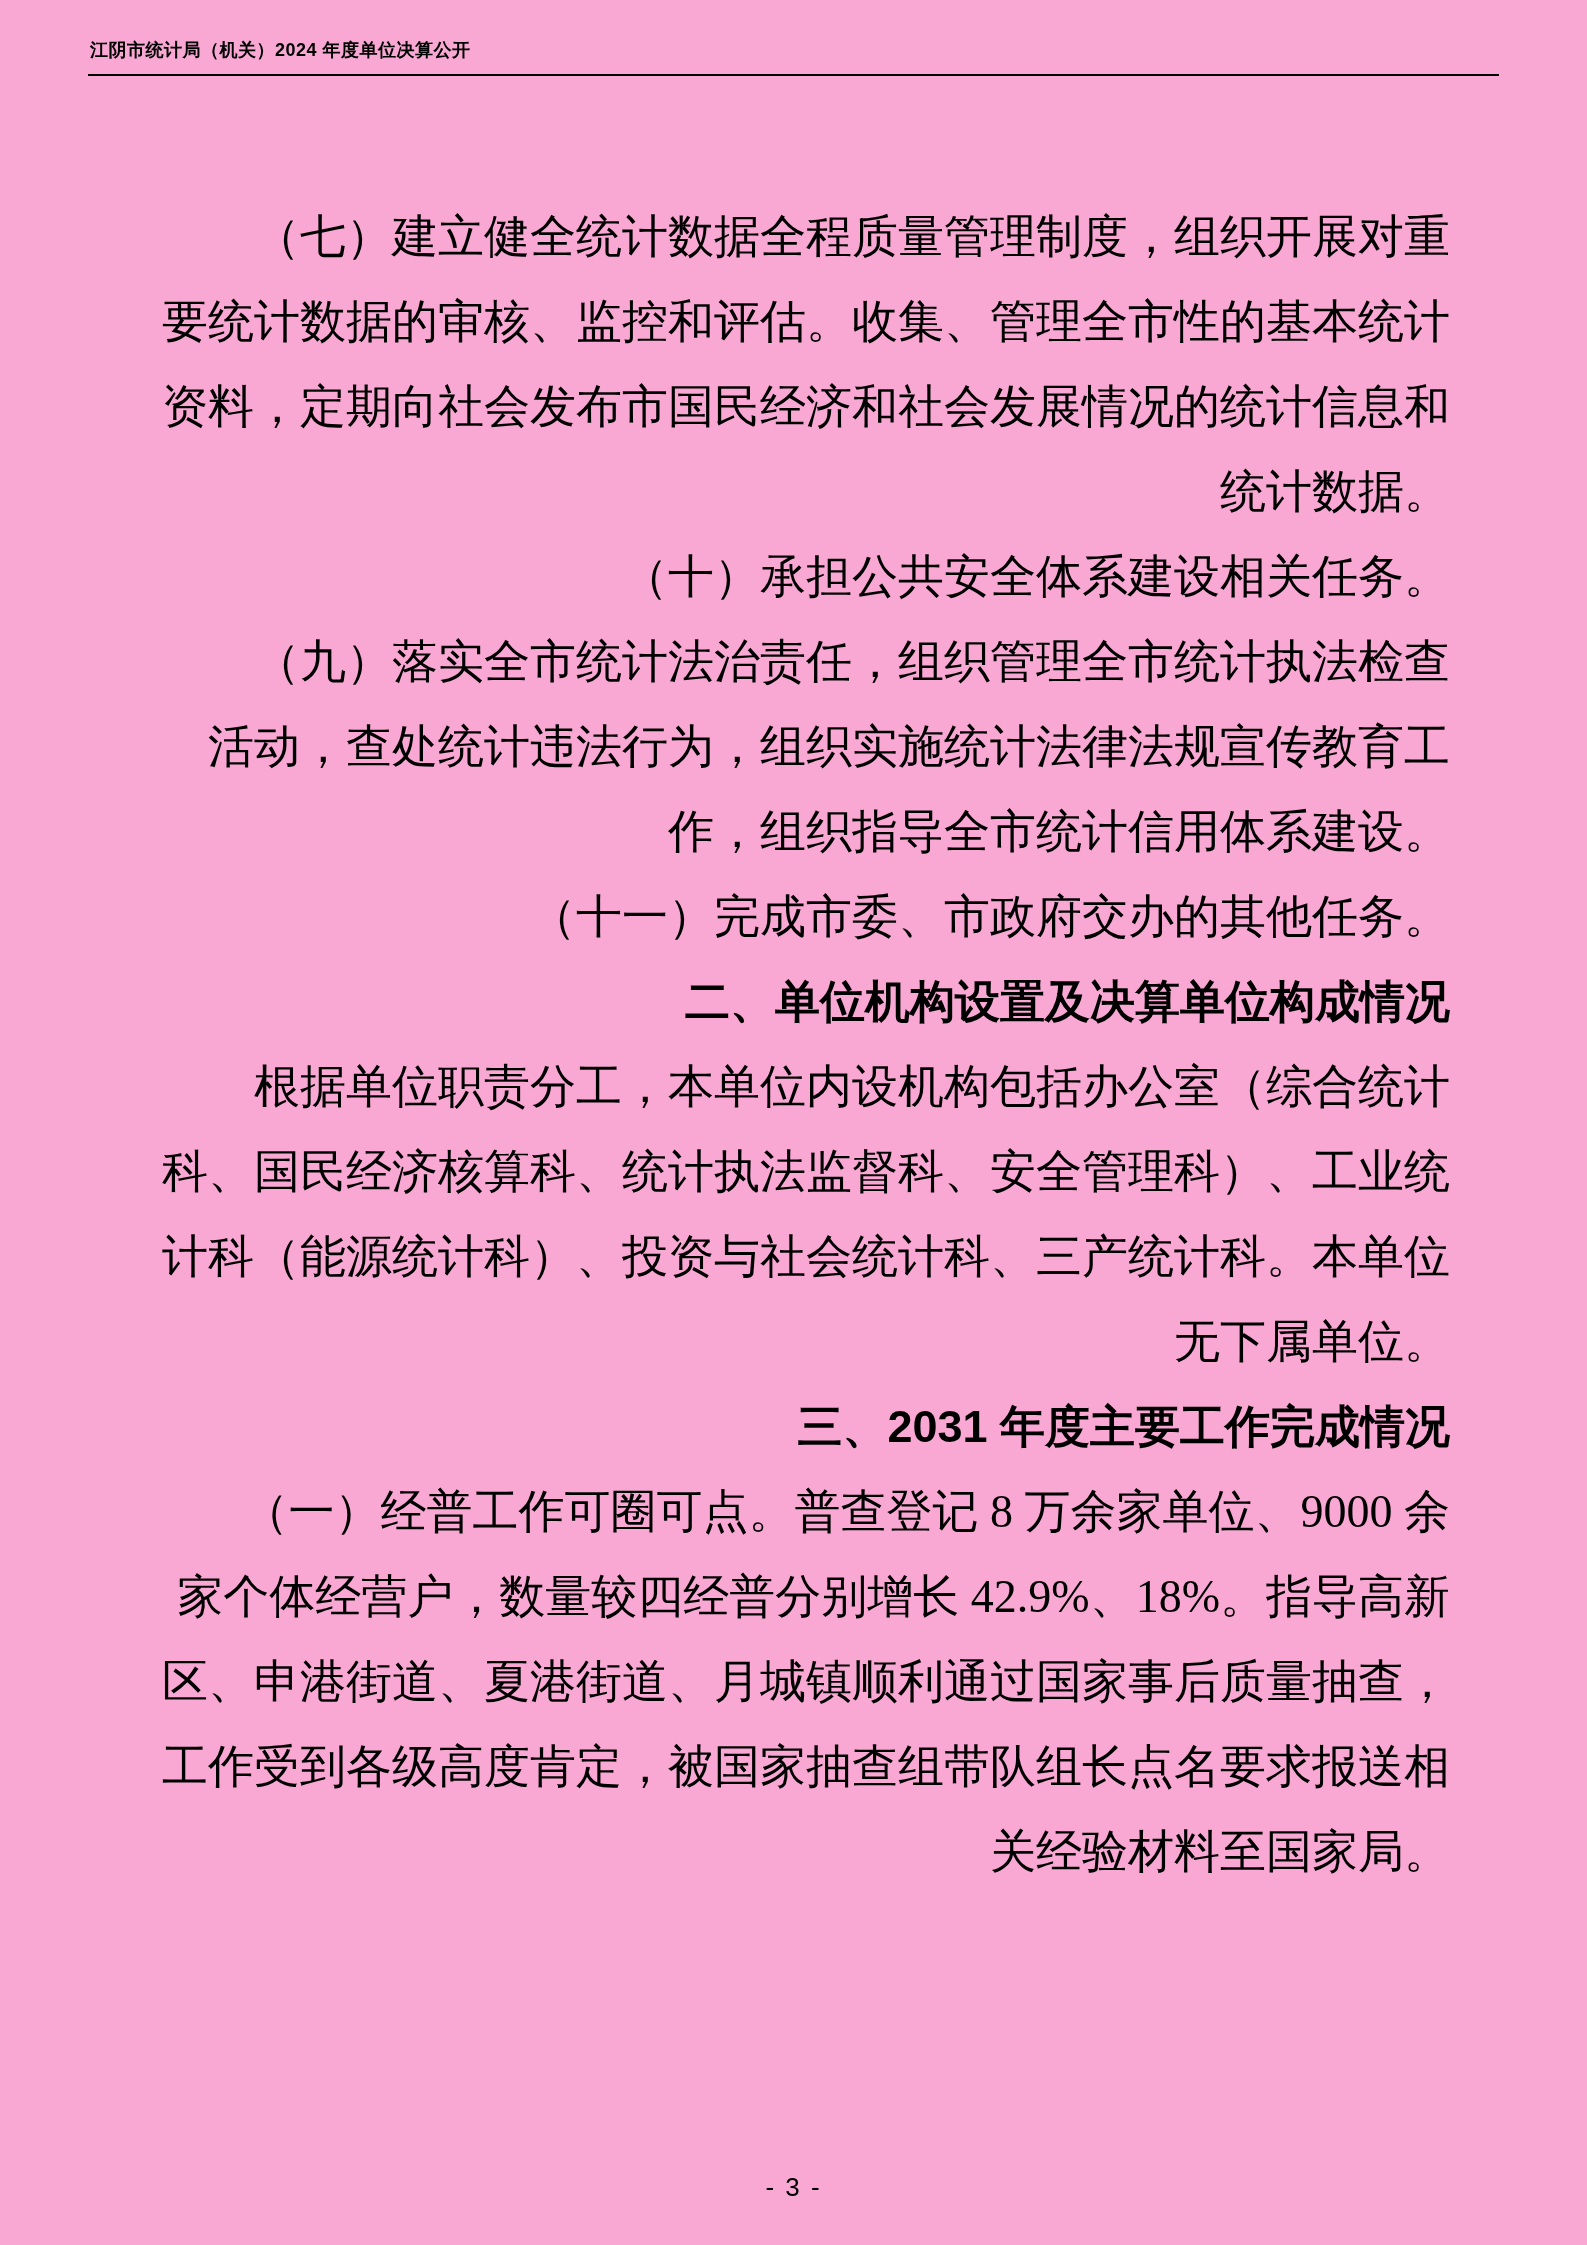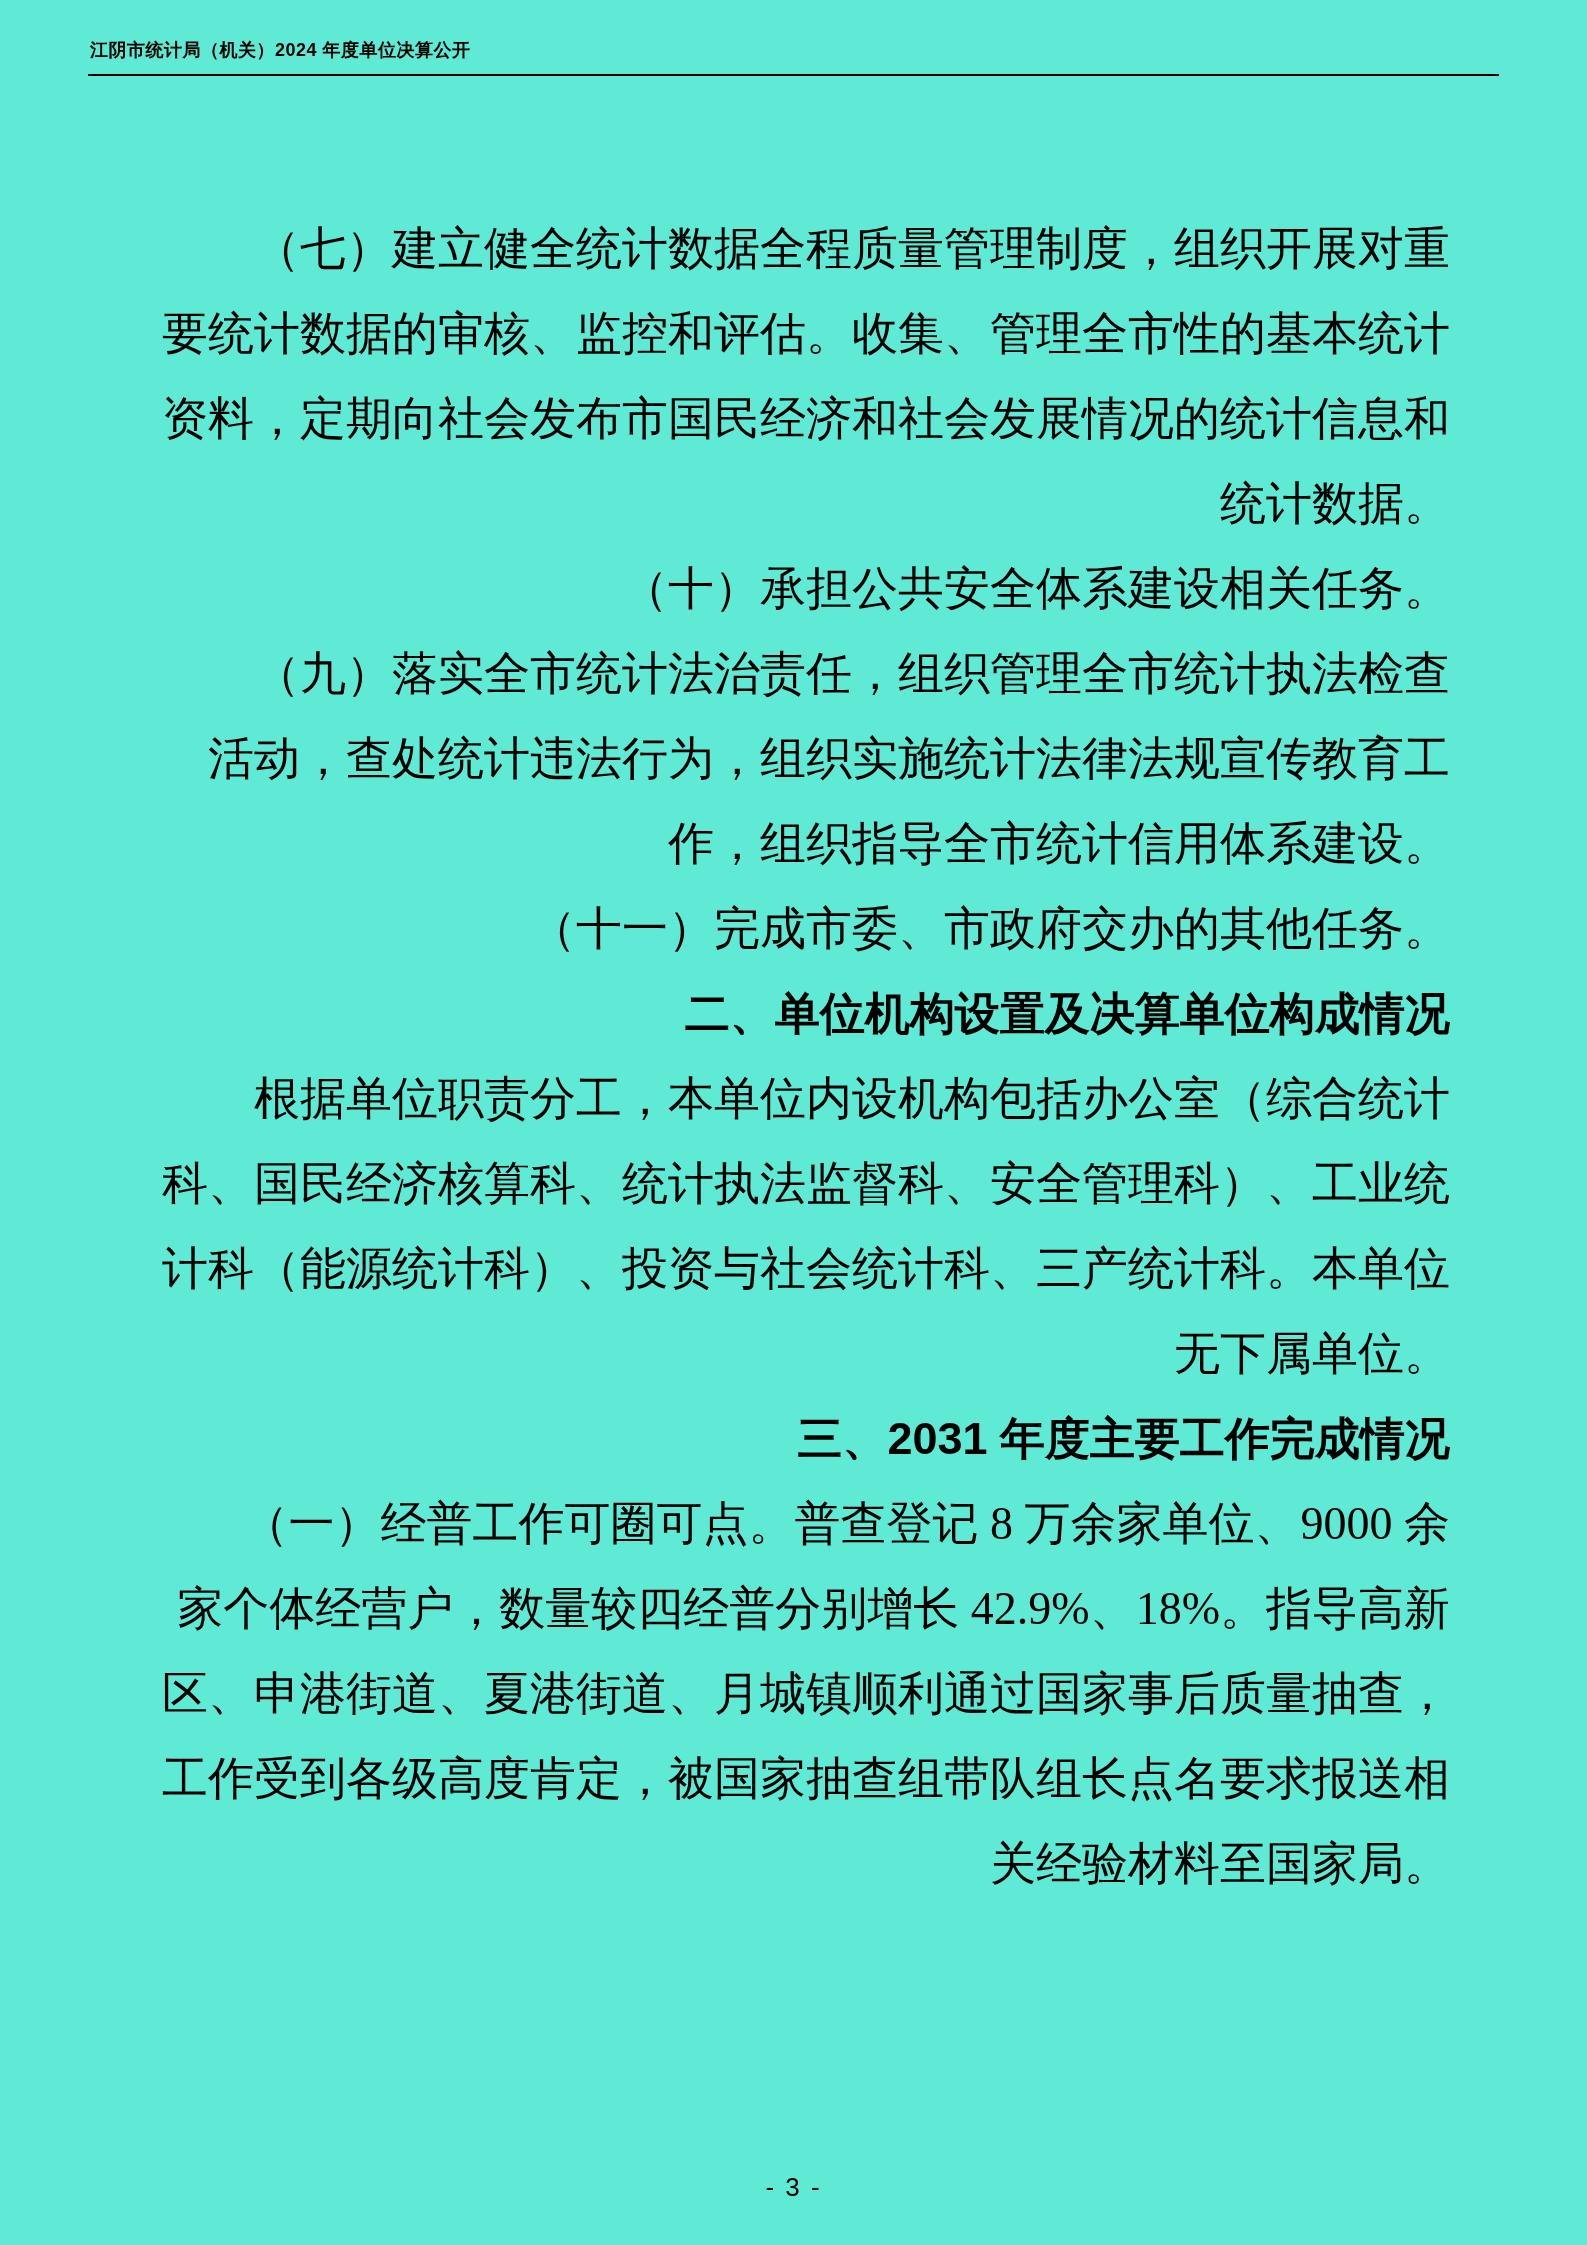--- a/index.html
+++ b/index.html
@@ -4,21 +4,21 @@
 <style>
   html, body {
     margin: 0;
     padding: 0;
     background: #ffffff;
   }
   .page {
     position: relative;
     width: 1587px;
     height: 2245px;
-    background: #5eead4;
+    background: #f9a8d4;
     color: #000000;
     overflow: hidden;
     box-sizing: border-box;
   }
   .doc-header {
     position: absolute;
     top: 40px;
     left: 88px;
     right: 88px;
     border-bottom: 2px solid #000000;
@@ -28,21 +28,21 @@
     font-family: "Liberation Sans", "DejaVu Sans", sans-serif;
     font-weight: 700;
     font-size: 18px;
     line-height: 20px;
     color: #000000;
     letter-spacing: 0.5px;
     padding-left: 2px;
   }
   .content {
     position: absolute;
-    top: 206px;
+    top: 194px;
     left: 137px;
     width: 1313px;
   }
   .content p, .content h2 {
     margin: 0;
     padding: 0;
     text-align: right;
   }
   .body-para {
     font-family: "Liberation Serif", "DejaVu Serif", serif;

